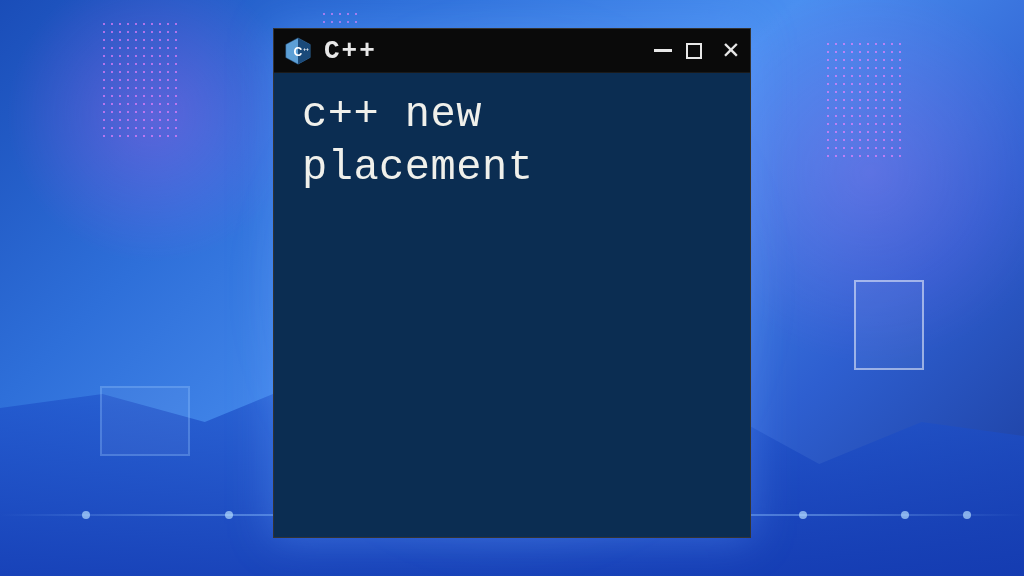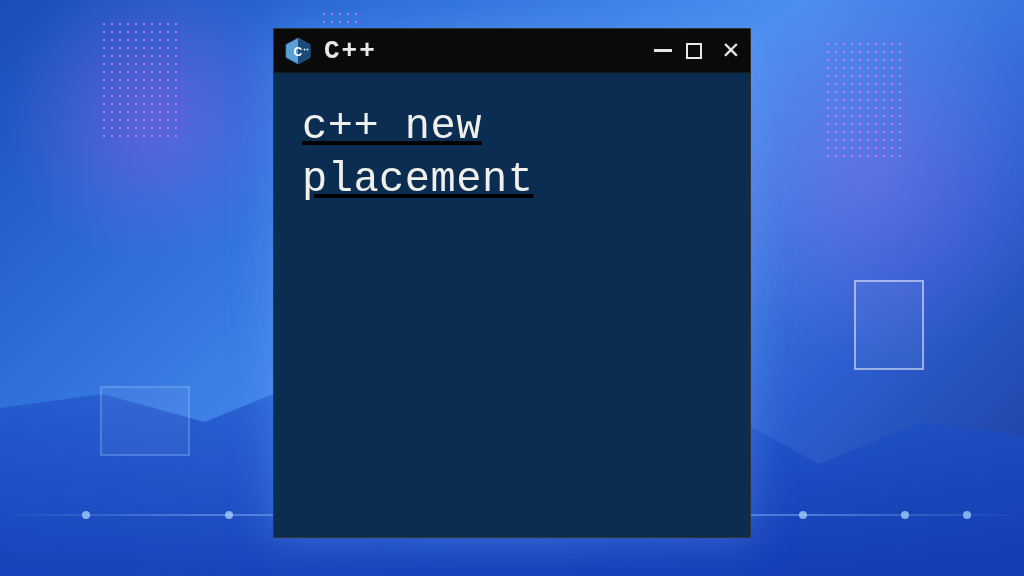--- a/index.html
+++ b/index.html
@@ -171,22 +171,21 @@
       height: 16px;
       border: 2.5px solid #e8e8e8;
     }
     .win-btn.close {
       font-size: 28px;
       font-weight: 400;
     }
     .terminal-body {
       background: #0b2d52;
       height: calc(100% - 44px);
-      padding: 28px 28px;
-      text-decoration: underline;
+      padding: 16px 28px;
     }
     .terminal-text {
       color: #f0f0eb;
       font-size: 42px;
       line-height: 1.25;
       font-family: 'Consolas', 'Menlo', 'Courier New', monospace;
       white-space: pre-line;
       letter-spacing: 0.5px;
     }
   </style>

